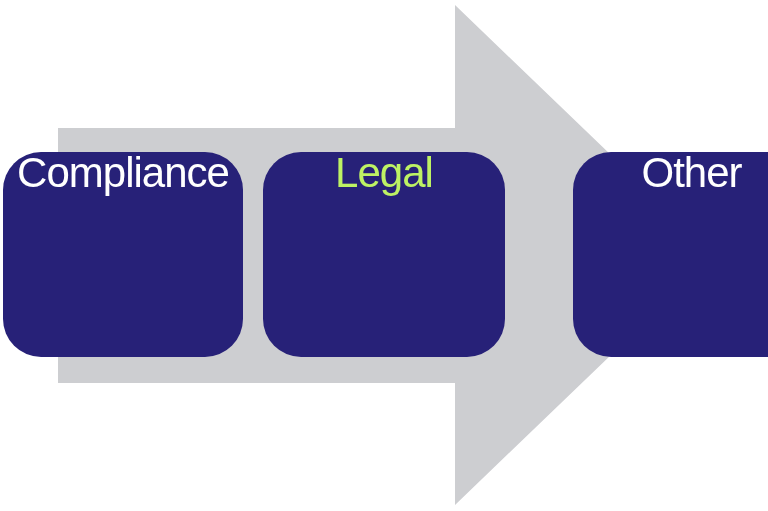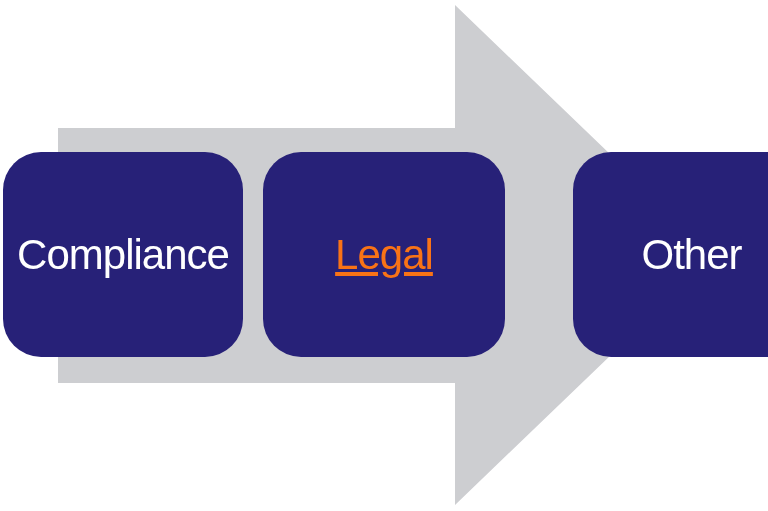--- a/index.html
+++ b/index.html
@@ -22,21 +22,21 @@
     width: 768px;
     height: 511px;
     display: block;
   }
   .step-box {
     position: absolute;
     top: 152px;
     height: 205px;
     border-radius: 38px;
     display: flex;
-    align-items: center;
+    align-items: flex-start;
     justify-content: center;
   }
   .step-box.b0 { left: 3px;   width: 240px; }
   .step-box.b1 { left: 263px; width: 242px; }
   .step-box.b2 { left: 525px; width: 237px; margin-left: 48px; }
   .step-label {
     font-size: 42px;
     letter-spacing: -1px;
     line-height: 1;
     white-space: nowrap;
@@ -50,20 +50,20 @@
 
   <svg class="arrow-svg" viewBox="0 0 768 511" xmlns="http://www.w3.org/2000/svg">
     <polygon points="58,128 455,128 455,5 715,255 455,505 455,383 58,383" fill="#CDCED1"></polygon>
   </svg>
 
   <div class="step-box b0" style="background-color: rgb(39, 33, 120);">
     <span class="step-label" style="color: rgb(255, 255, 255);">Compliance</span>
   </div>
 
   <div class="step-box b1" style="background-color: rgb(39, 33, 120);">
-    <span class="step-label" style="color: #f97316; text-decoration: underline;">Legal</span>
+    <span class="step-label" style="color: #bef264;">Legal</span>
   </div>
 
   <div class="step-box b2" style="background-color: rgb(39, 33, 120);">
     <span class="step-label" style="color: rgb(255, 255, 255);">Other</span>
   </div>
 
 </div>
 
 </body></html>

